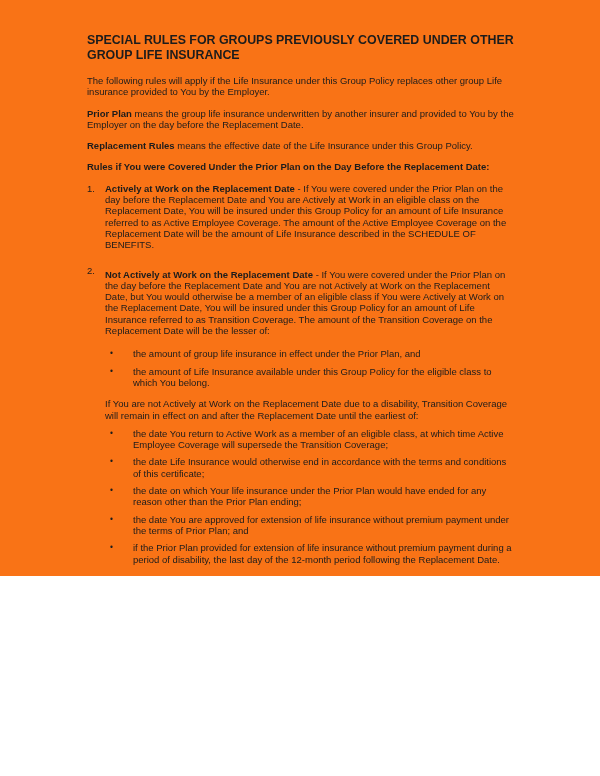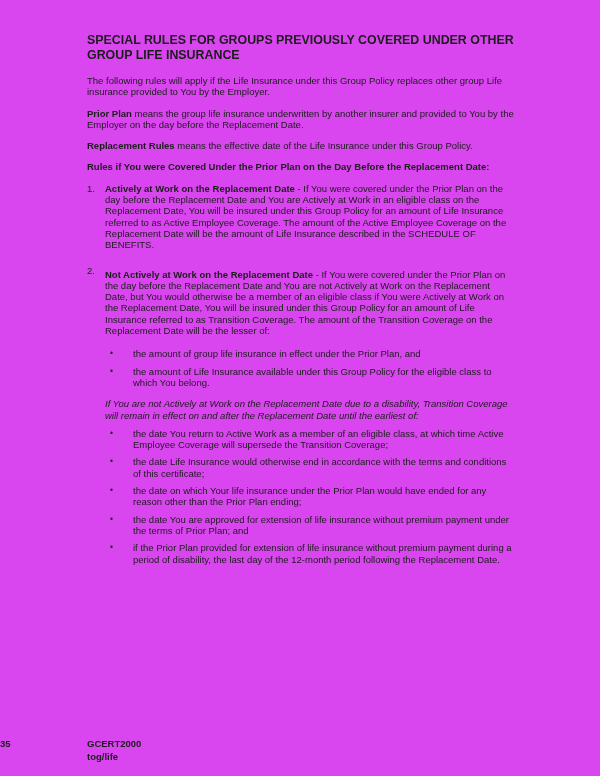--- a/index.html
+++ b/index.html
@@ -1,20 +1,20 @@
 <!DOCTYPE html>
 <html><head>
 <meta charset="utf-8">
 <style>
   html, body { margin: 0; padding: 0; background: #ffffff; }
   .page {
     position: relative;
     width: 600px;
-    height: 776px;
-    background: #d946ef;
+    height: 576px;
+    background: #f97316;
     color: #1c1c1c;
     font-family: "Liberation Sans", "DejaVu Sans", sans-serif;
     font-size: 9.5px;
     line-height: 11.3px;
     overflow: hidden;
   }
   .content {
     position: absolute;
     left: 87px;
     top: 33px;
@@ -94,21 +94,21 @@
         <div class="bullet-row">
           <div class="bullet-dot">•</div>
           <div class="bullet-text">the amount of group life insurance in effect under the Prior Plan, and</div>
         </div>
         <div class="bullet-row last-of-group">
           <div class="bullet-dot">•</div>
           <div class="bullet-text">the amount of Life Insurance available under this Group Policy for the eligible class to which You belong.</div>
         </div>
 
 
-        <p class="body-para" style="margin-bottom:7px;font-style:italic;">If You are not Actively at Work on the Replacement Date due to a disability, Transition Coverage will remain in effect on and after the Replacement Date until the earliest of:</p>
+        <p class="body-para" style="margin-bottom:7px;">If You are not Actively at Work on the Replacement Date due to a disability, Transition Coverage will remain in effect on and after the Replacement Date until the earliest of:</p>
 
         <div class="bullet-row">
           <div class="bullet-dot">•</div>
           <div class="bullet-text">the date You return to Active Work as a member of an eligible class, at which time Active Employee Coverage will supersede the Transition Coverage;</div>
         </div>
         <div class="bullet-row">
           <div class="bullet-dot">•</div>
           <div class="bullet-text">the date Life Insurance would otherwise end in accordance with the terms and conditions of this certificate;</div>
         </div>
         <div class="bullet-row">

